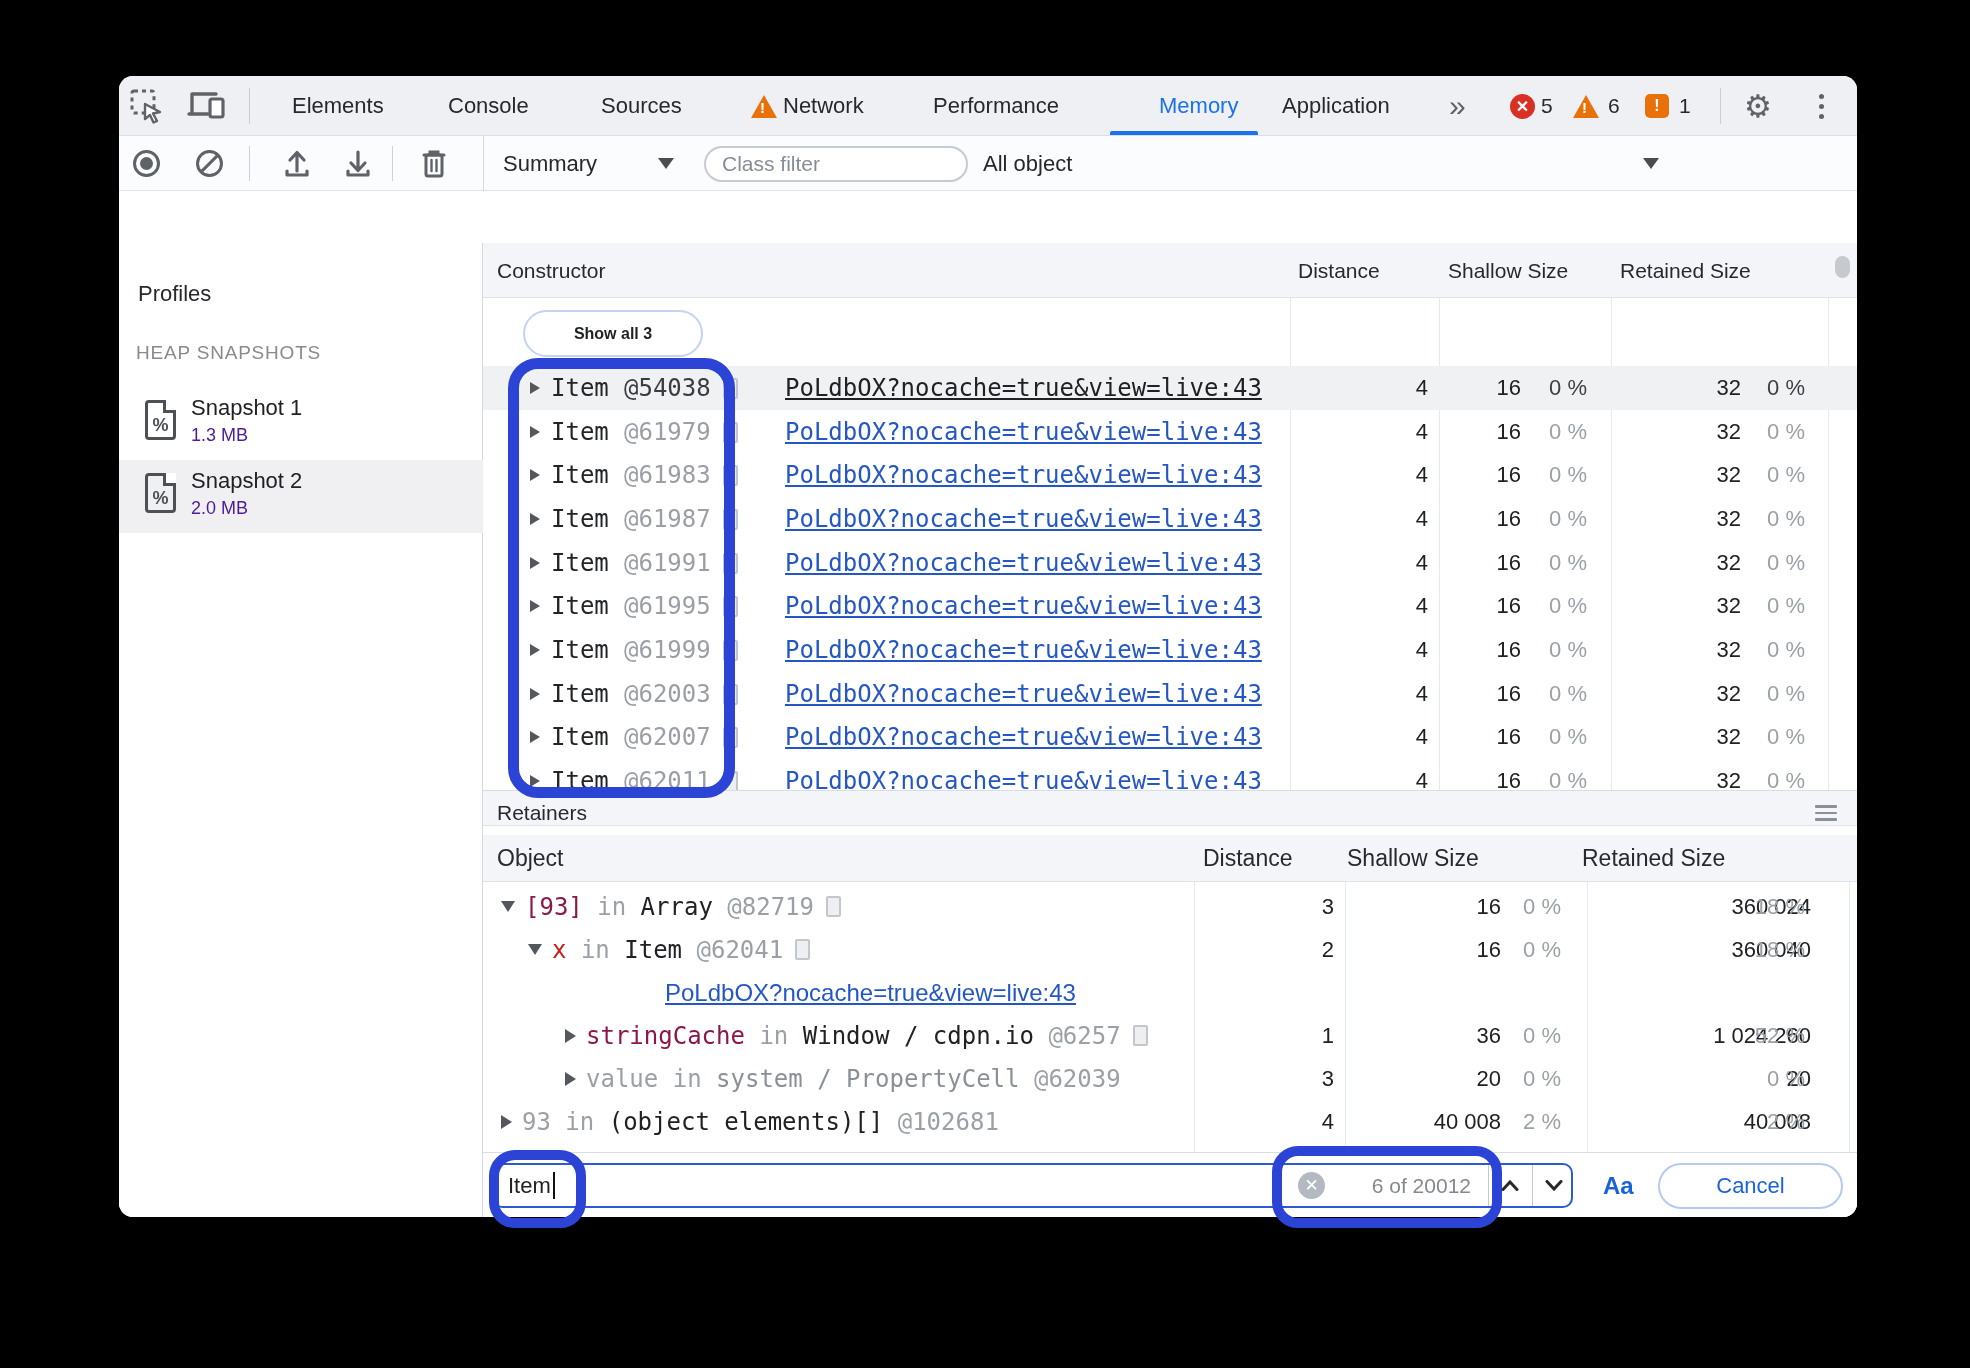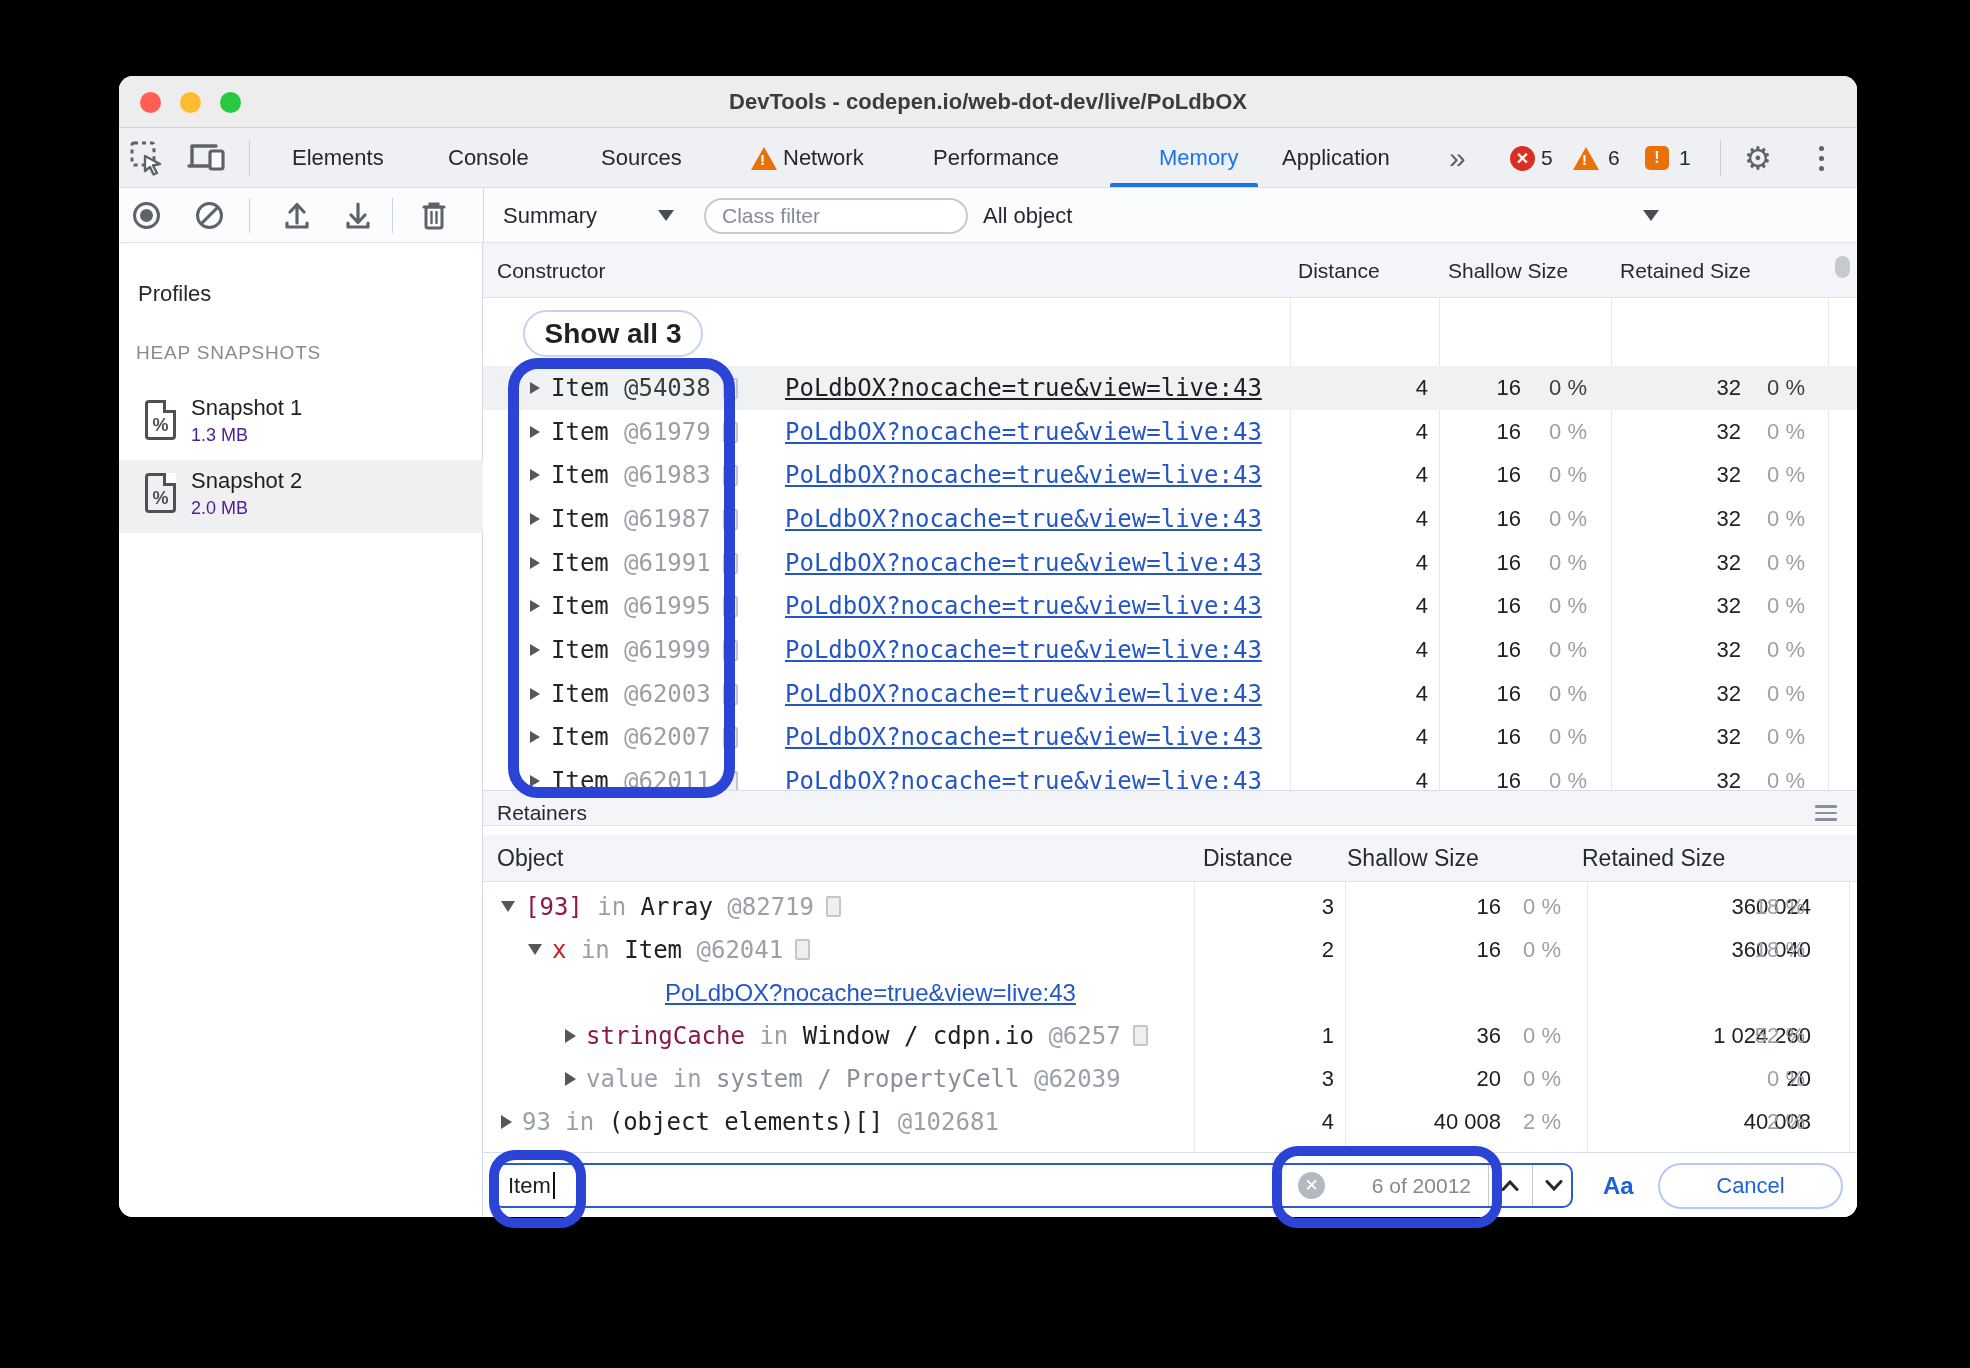--- a/index.html
+++ b/index.html
@@ -71,21 +71,21 @@
   .mono{font-family:"DejaVu Sans Mono",monospace;}
 
   
   .toptable{position:absolute;top:0;left:0;right:0;height:547px;overflow:hidden;}
   .gridline{position:absolute;top:0;bottom:0;width:1px;background:#e4e8f0;}
   .thead{position:absolute;top:0;left:0;right:0;height:55px;background:#f3f5f9;border-bottom:1px solid #dde2ec;}
   .thead span{position:absolute;top:0;line-height:55px;font-size:21px;color:#26292e;}
   .scroll-thumb{position:absolute;left:1352px;top:13px;width:15px;height:22px;border-radius:8px;background:#c6c9ce;}
   .showall-row{position:absolute;top:55px;left:0;right:29px;height:68px;}
   .showall{position:absolute;left:40px;top:12px;width:180px;height:47px;border:2px solid #c5d3f0;border-radius:24px;
-           background:#fff;font-size:28px;font-weight:600;color:#1f2125;display:flex;align-items:center;justify-content:center;cursor:pointer;}
+           background:#fff;font-size:16px;font-weight:600;color:#1f2125;display:flex;align-items:center;justify-content:center;cursor:pointer;}
   .hrows{position:absolute;top:123px;left:0;right:0;}
   .hrow{position:relative;height:43.7px;}
   .hrow.sel{background:#f0f1f2;}
   .hrow .tri{position:absolute;left:47px;top:50%;margin-top:-6px;width:0;height:0;
              border-left:10px solid #54575b;border-top:6px solid transparent;border-bottom:6px solid transparent;}
   .hrow .iname{position:absolute;left:68px;top:0;height:100%;display:flex;align-items:center;font-size:24px;color:#222528;}
   .hrow .iid{position:absolute;left:141px;top:0;height:100%;display:flex;align-items:center;font-size:24px;color:#9b9fa5;}
   .hrow.sel .iid{color:#3a3d40;}
   .sq{width:15px;height:21px;background:#edeff1;border:2px solid #c3c7cd;border-radius:2px;}
   .hrow .sq{position:absolute;left:240px;top:50%;margin-top:-10px;}
@@ -154,28 +154,20 @@
   #anno-count{left:1272px;top:1146px;width:230px;height:82px;border-width:10px;border-radius:26px;}
 
   svg{display:block;}
 </style>
 </head>
 <body>
 
 <div id="stage">
   <div id="win">
 
-    <div class="titlebar">
-      <div class="lights">
-        <span class="light l-red"></span>
-        <span class="light l-yellow"></span>
-        <span class="light l-green"></span>
-      </div>
-      <div class="wtitle">DevTools - codepen.io/web-dot-dev/live/PoLdbOX</div>
-    </div>
 
     <div class="tabbar">
       <div class="abs" style="left:10px">
         <svg width="36" height="36" viewBox="0 0 36 36">
           <rect x="3" y="3" width="22" height="22" rx="2" fill="none" stroke="#5f6368" stroke-width="3" stroke-dasharray="4 4"></rect>
           <path d="M16 16 L31 24 L24 25.5 L28 33 L24.5 34.5 L21 27 L16 31 Z" fill="#fff" stroke="#5f6368" stroke-width="2.4" stroke-linejoin="round"></path>
         </svg>
       </div>
       <div class="abs" style="left:67px">
         <svg width="42" height="36" viewBox="0 0 42 36">

